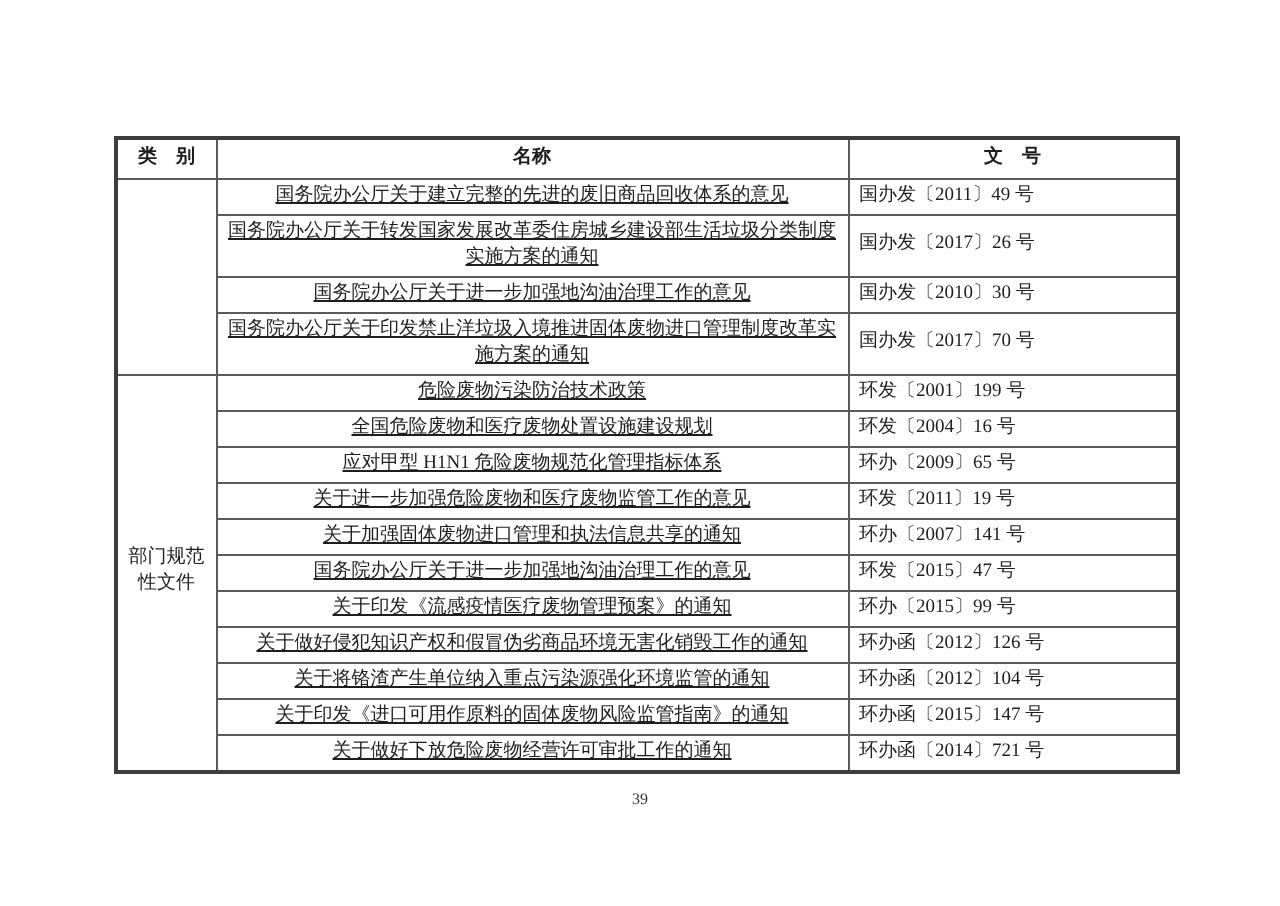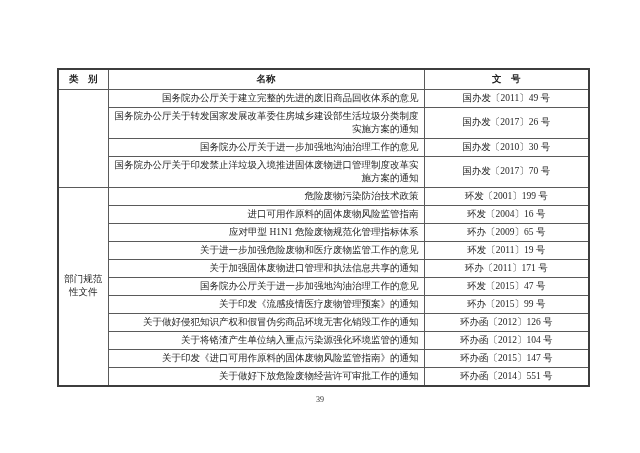--- a/index.html
+++ b/index.html
@@ -45,22 +45,22 @@
     padding: 2px 1px;
   }
   col.c-cat  { width: 50px; }
   col.c-name { width: 316px; }
   col.c-doc  { width: 165px; }
   td.cat {
     text-align: center;
     padding: 2px 1px;
     line-height: 13px;
   }
-  td.name { text-align: right; }
-  td.doc  { text-align: center; padding-left: 8px; }
+  td.name { text-align: center; text-decoration: underline; }
+  td.doc  { text-align: left; padding-left: 8px; }
   tr.single td { height: 17px; }
   .page-number {
     position: absolute;
     left: 0; right: 0; top: 395px;
     text-align: center;
     font-size: 8px;
     color: #333;
   }
 </style>
 </head>
@@ -98,34 +98,34 @@
         <tr class="single">
           <td class="name">国务院办公厅关于印发禁止洋垃圾入境推进固体废物进口管理制度改革实施方案的通知</td>
           <td class="doc">国办发〔2017〕70 号</td>
         </tr>
         <tr class="single">
           <td class="cat" rowspan="11">部门规范性文件</td>
           <td class="name">危险废物污染防治技术政策</td>
           <td class="doc">环发〔2001〕199 号</td>
         </tr>
         <tr class="single">
-          <td class="name">进口可用作原料的固体废物风险监管指南</td>
+          <td class="name">全国危险废物和医疗废物处置设施建设规划</td>
           <td class="doc">环发〔2004〕16 号</td>
         </tr>
         <tr class="single">
           <td class="name">应对甲型 H1N1 危险废物规范化管理指标体系</td>
           <td class="doc">环办〔2009〕65 号</td>
         </tr>
         <tr class="single">
           <td class="name">关于进一步加强危险废物和医疗废物监管工作的意见</td>
           <td class="doc">环发〔2011〕19 号</td>
         </tr>
         <tr class="single">
           <td class="name">关于加强固体废物进口管理和执法信息共享的通知</td>
-          <td class="doc">环办〔2011〕171 号</td>
+          <td class="doc">环办〔2007〕141 号</td>
         </tr>
         <tr class="single">
           <td class="name">国务院办公厅关于进一步加强地沟油治理工作的意见</td>
           <td class="doc">环发〔2015〕47 号</td>
         </tr>
         <tr class="single">
           <td class="name">关于印发《流感疫情医疗废物管理预案》的通知</td>
           <td class="doc">环办〔2015〕99 号</td>
         </tr>
         <tr class="single">
@@ -135,20 +135,20 @@
         <tr class="single">
           <td class="name">关于将铬渣产生单位纳入重点污染源强化环境监管的通知</td>
           <td class="doc">环办函〔2012〕104 号</td>
         </tr>
         <tr class="single">
           <td class="name">关于印发《进口可用作原料的固体废物风险监管指南》的通知</td>
           <td class="doc">环办函〔2015〕147 号</td>
         </tr>
         <tr class="single">
           <td class="name">关于做好下放危险废物经营许可审批工作的通知</td>
-          <td class="doc">环办函〔2014〕551 号</td>
+          <td class="doc">环办函〔2014〕721 号</td>
         </tr>
       </tbody>
   </table>
 
   <div class="page-number">39</div>
 
 </div>
 
 </body></html>

